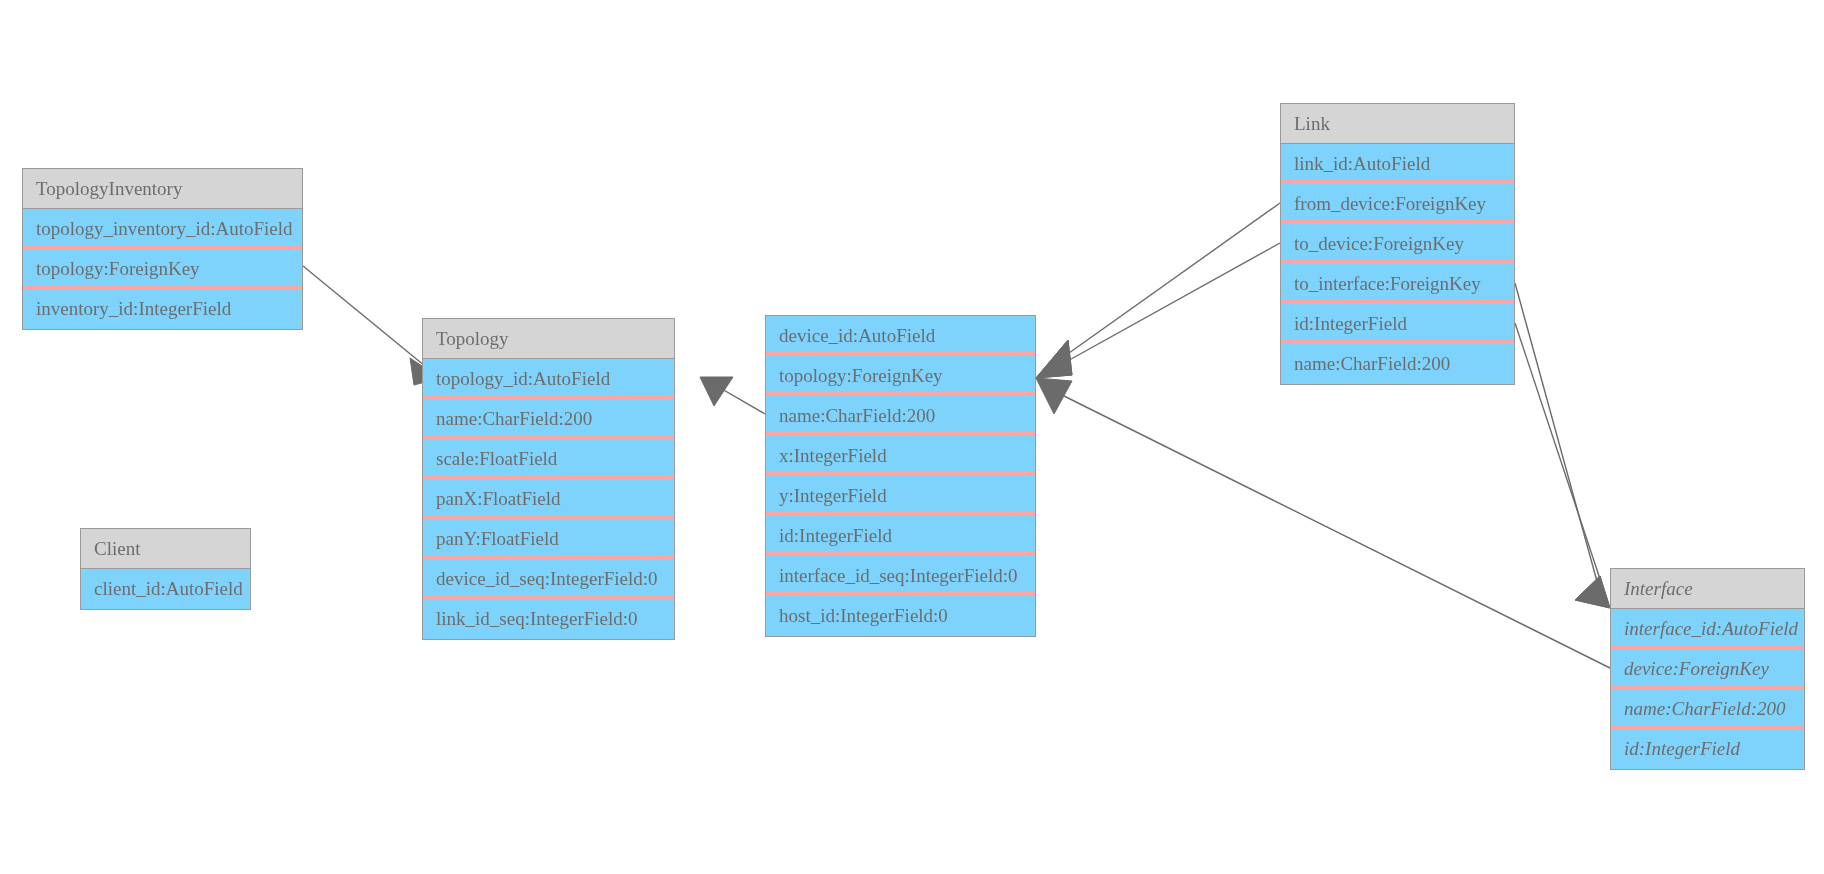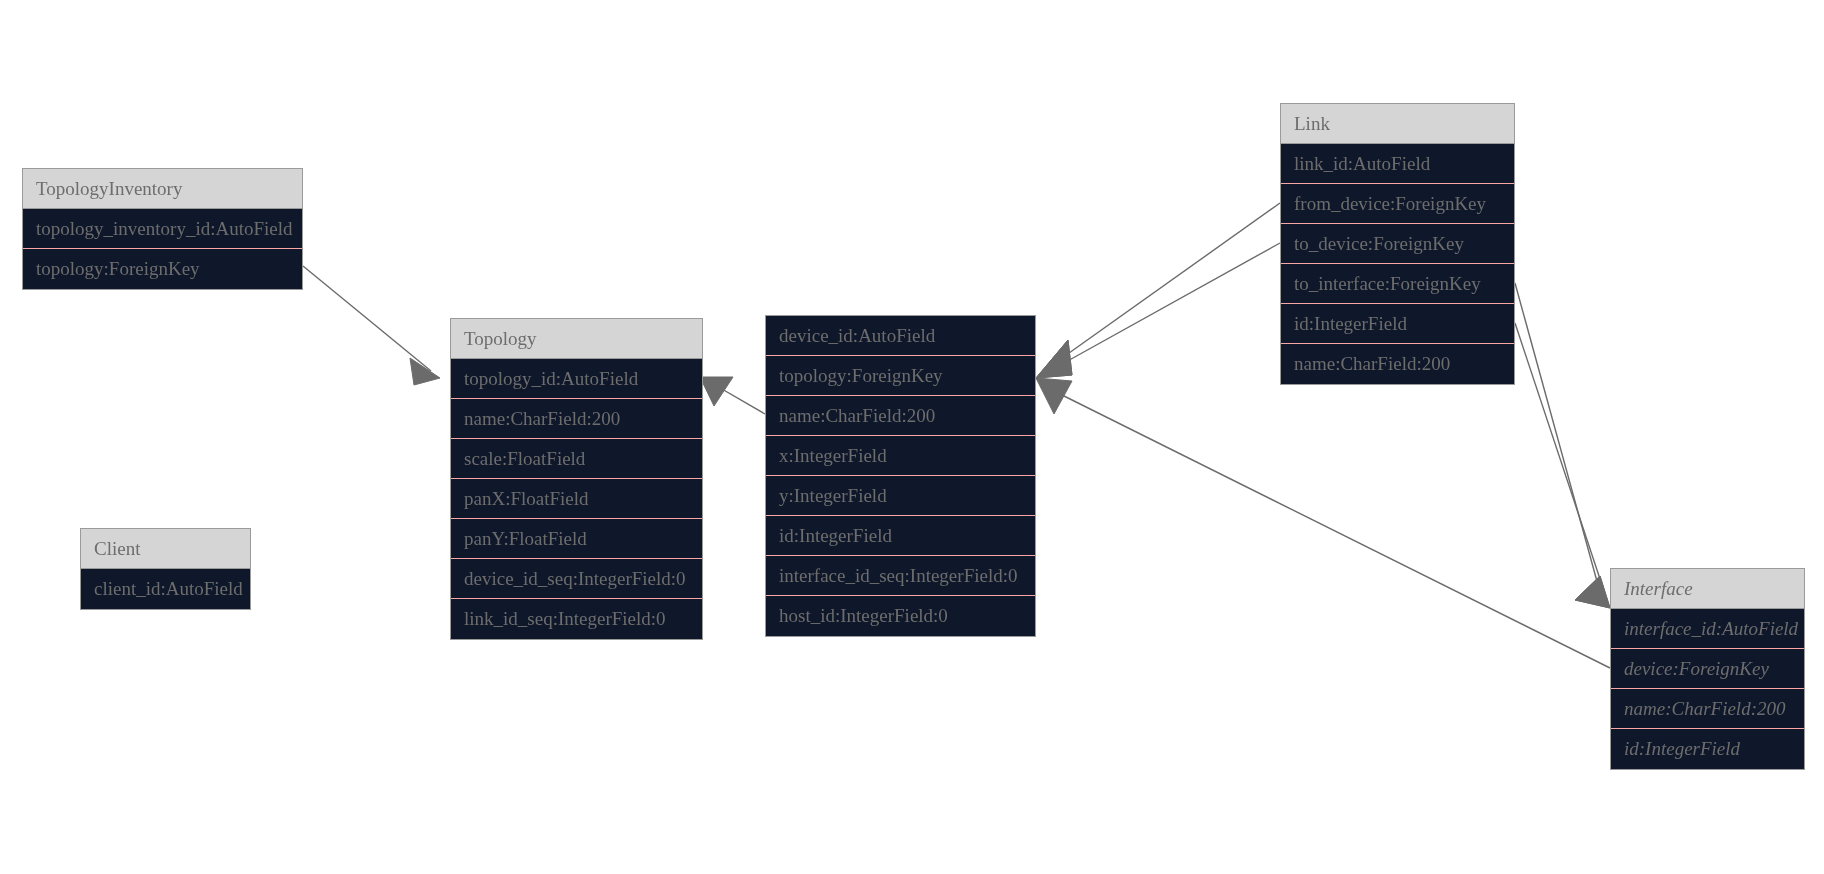--- a/index.html
+++ b/index.html
@@ -21,21 +21,21 @@
     left: 0;
     top: 0;
     width: 1824px;
     height: 874px;
     pointer-events: none;
   }
   .entity {
     position: absolute;
     box-sizing: border-box;
     border: 1px solid #9a9a9a;
-    background: #0f172a;
+    background: #7dd3fc;
     z-index: 2;
   }
   .entity-header {
     box-sizing: border-box;
     background: #d5d5d5;
     border-bottom: 1px solid #9a9a9a;
     color: #6d6d6d;
     font-size: 19px;
     line-height: 40px;
     height: 40px;
@@ -46,21 +46,21 @@
   .entity-rows {
     box-sizing: border-box;
   }
   .entity-row {
     box-sizing: border-box;
     height: 40px;
     line-height: 40px;
     color: #6d6d6d;
     font-size: 19px;
     padding: 0 10px 0 13px;
-    border-bottom: 1px solid #fca5a5;
+    border-bottom: 4px solid #fca5a5;
     white-space: nowrap;
     overflow: hidden;
   }
   .entity-row:last-child {
     border-bottom: none;
   }
 </style>
 </head>
 <body>
 
@@ -96,29 +96,30 @@
         <polygon points="1610,608 1575,600 1600,576" fill="#6b6b6b" stroke="#6b6b6b" stroke-width="1"></polygon>
       </g>
     </svg>
 
   <div id="entity-layer">
       <div class="entity" style="left: 22px; top: 168px; width: 281px;">
         <div class="entity-header">TopologyInventory</div>
         <div class="entity-rows">
           <div class="entity-row">topology_inventory_id:AutoField</div>
           <div class="entity-row">topology:ForeignKey</div>
+          <div class="entity-row">inventory_id:IntegerField</div>
         </div>
       </div>
       <div class="entity" style="left: 80px; top: 528px; width: 171px;">
         <div class="entity-header">Client</div>
         <div class="entity-rows">
           <div class="entity-row">client_id:AutoField</div>
         </div>
       </div>
-      <div class="entity" style="left: 450px; top: 318px; width: 253px;">
+      <div class="entity" style="left: 422px; top: 318px; width: 253px;">
         <div class="entity-header">Topology</div>
         <div class="entity-rows">
           <div class="entity-row">topology_id:AutoField</div>
           <div class="entity-row">name:CharField:200</div>
           <div class="entity-row">scale:FloatField</div>
           <div class="entity-row">panX:FloatField</div>
           <div class="entity-row">panY:FloatField</div>
           <div class="entity-row">device_id_seq:IntegerField:0</div>
           <div class="entity-row">link_id_seq:IntegerField:0</div>
         </div>

